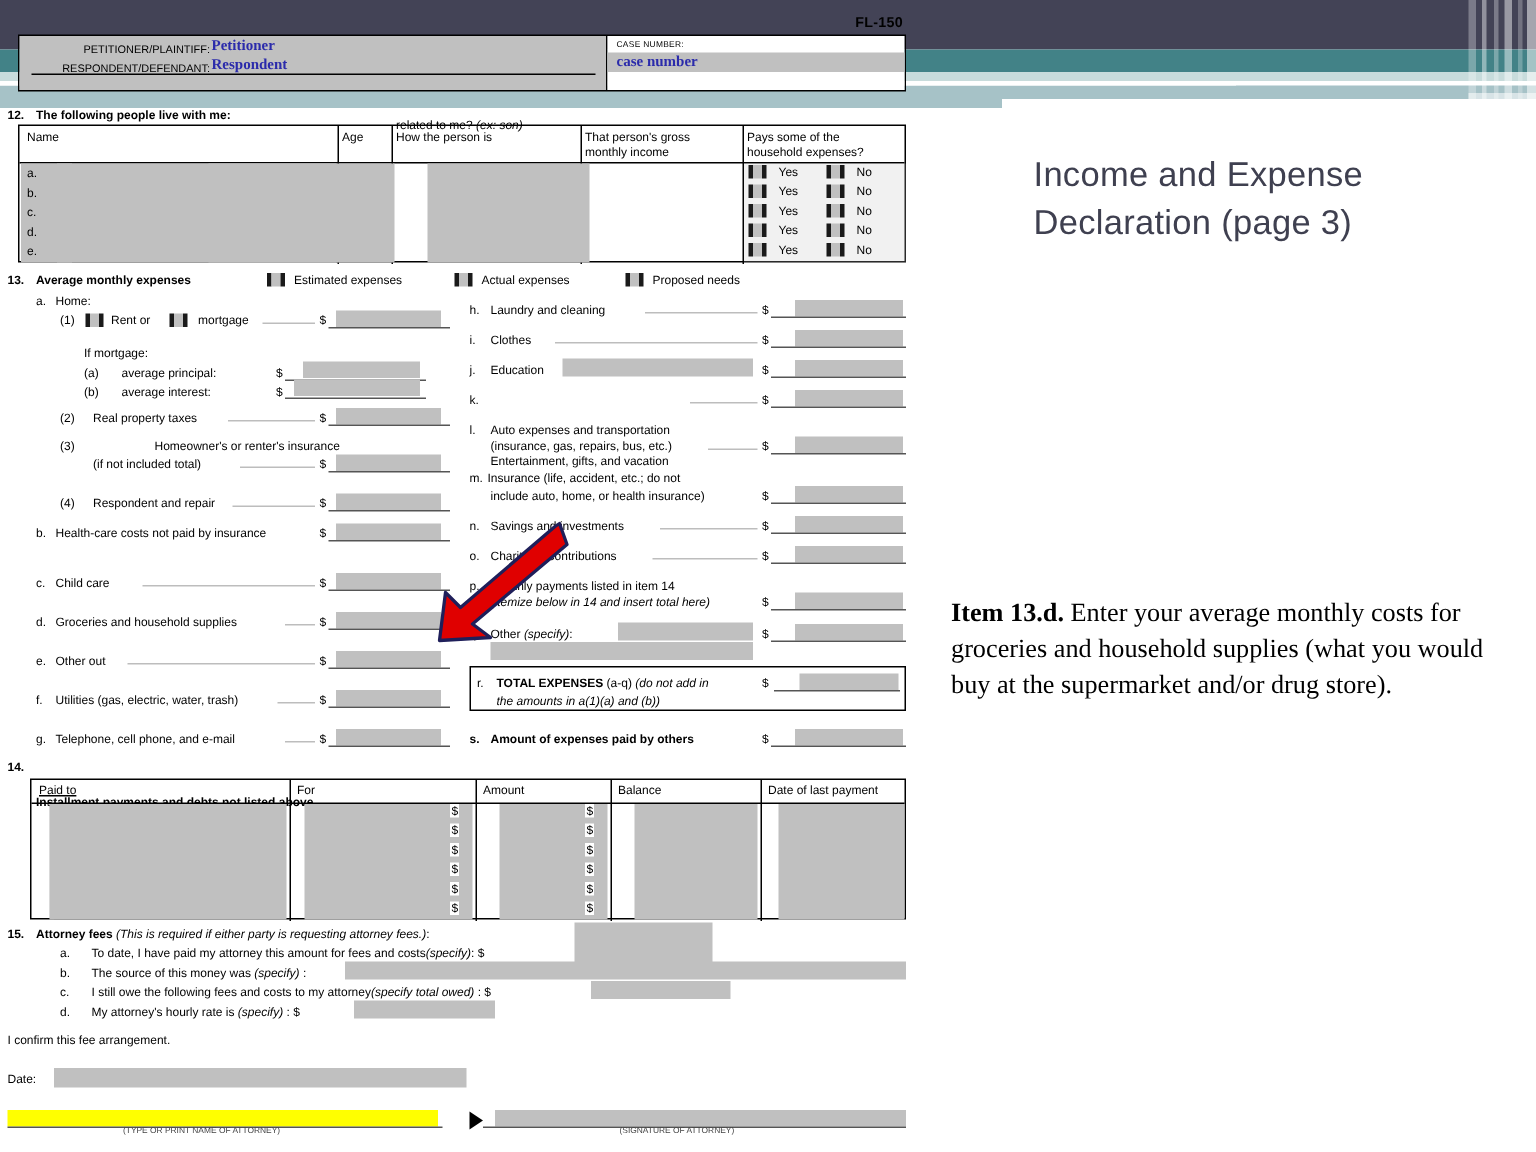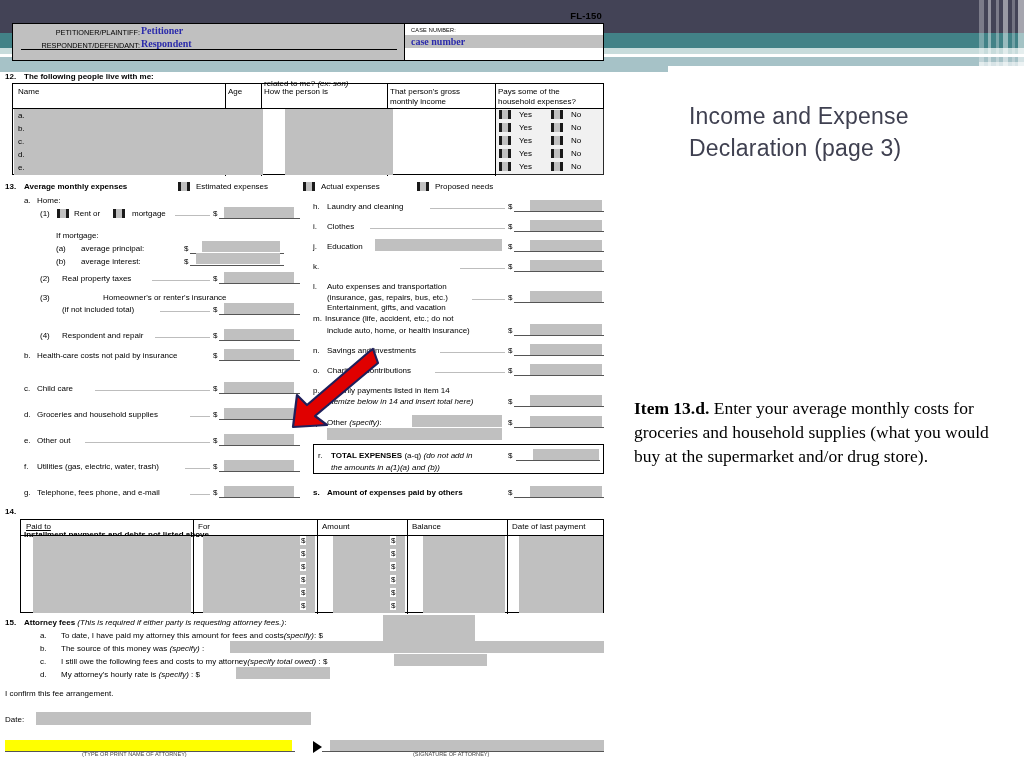--- a/index.html
+++ b/index.html
@@ -342,21 +342,21 @@
   <div class="ul" style="left:219px;top:445px;width:81px;"></div>
 
   <span class="itemtxt" style="left:24px;top:462px;">f.</span>
   <span class="itemtxt" style="left:37px;top:462px;">Utilities (gas, electric, water, trash)</span>
   <div class="dot" style="left:185px;top:468px;width:25px;"></div>
   <span class="itemtxt" style="left:213px;top:462px;">$</span>
   <div class="gray" style="left:224px;top:460px;width:70px;height:11px;"></div>
   <div class="ul" style="left:219px;top:471px;width:81px;"></div>
 
   <span class="itemtxt" style="left:24px;top:488px;">g.</span>
-  <span class="itemtxt" style="left:37px;top:488px;">Telephone, fees phone, and e-mail</span>
+  <span class="itemtxt" style="left:37px;top:488px;">Telephone, cell phone, and e-mail</span>
   <div class="dot" style="left:190px;top:494px;width:20px;"></div>
   <span class="itemtxt" style="left:213px;top:488px;">$</span>
   <div class="gray" style="left:224px;top:486px;width:70px;height:11px;"></div>
   <div class="ul" style="left:219px;top:497px;width:81px;"></div>
 
   <span class="itemtxt" style="left:313px;top:202px;">h.</span>
   <span class="itemtxt" style="left:327px;top:202px;">Laundry and cleaning</span>
   <div class="dot" style="left:430px;top:208px;width:75px;"></div>
   <span class="itemtxt" style="left:508px;top:202px;">$</span>
   <div class="gray" style="left:530px;top:200px;width:72px;height:11px;"></div>

